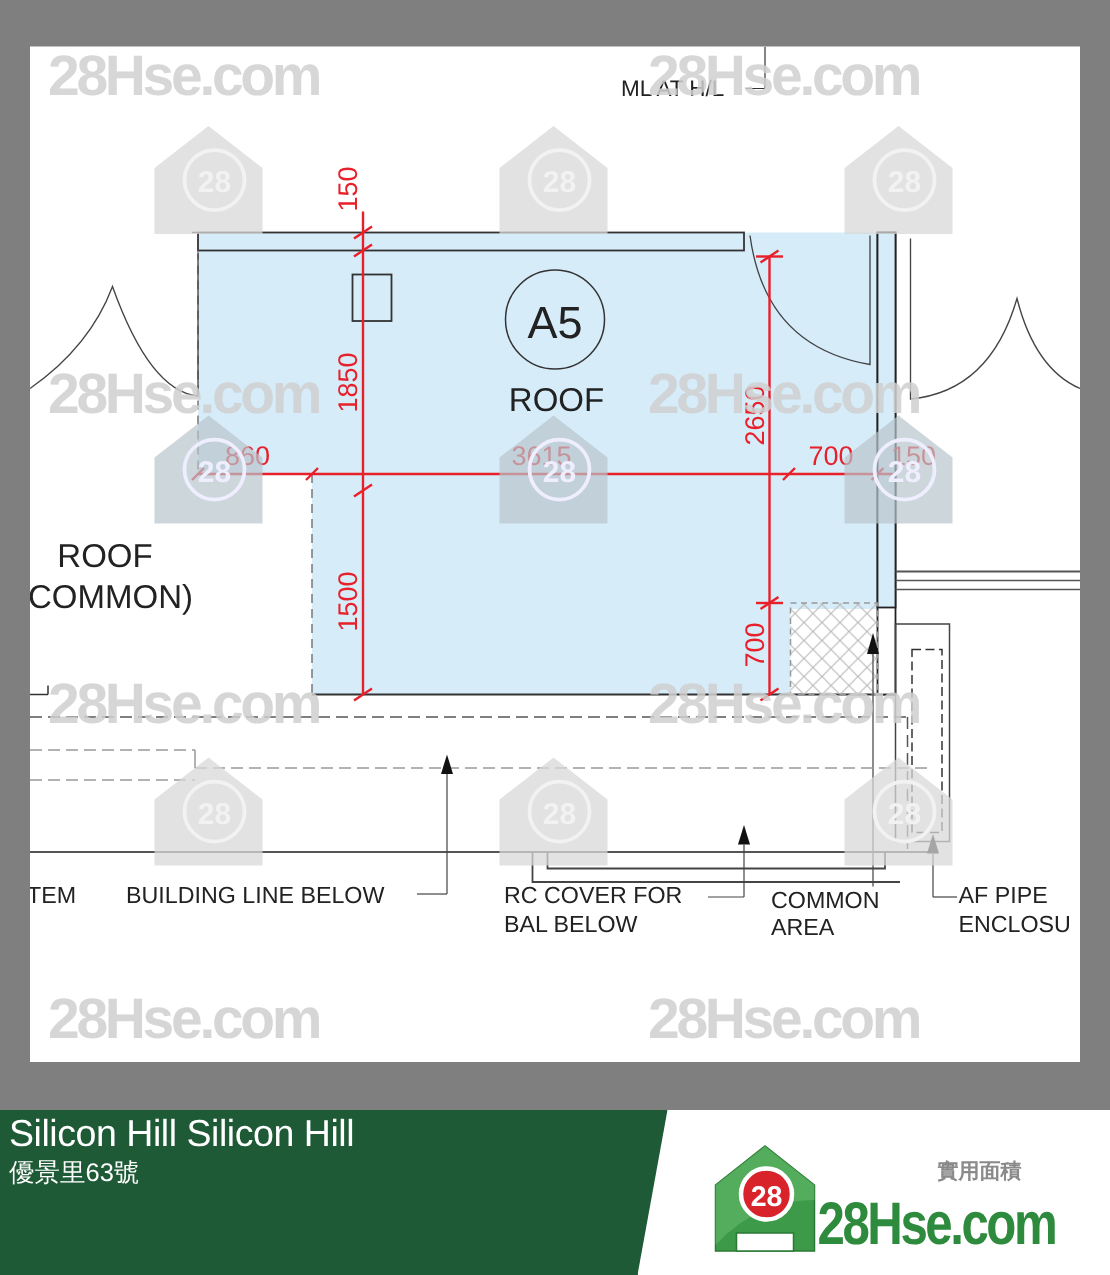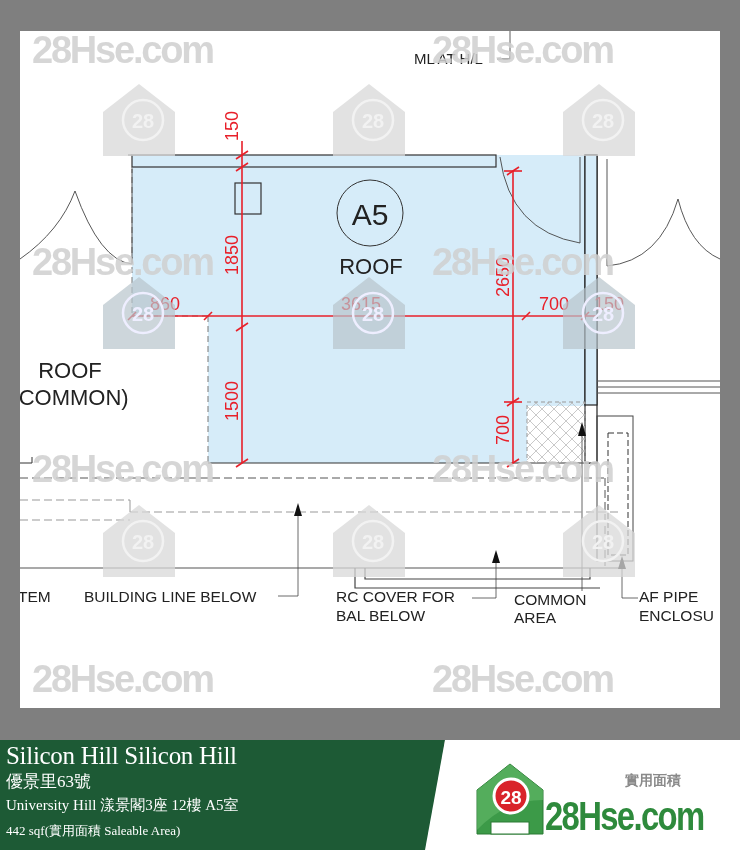--- a/index.html
+++ b/index.html
@@ -3,21 +3,21 @@
 <meta charset="utf-8">
 <style>
   html, body { margin:0; padding:0; }
   body { width:740px; height:850px; background:#7f7f7f; position:relative; overflow:hidden; font-family:"Liberation Sans", sans-serif; }
   #plan { position:absolute; left:20px; top:31px; width:700px; height:677px; background:#ffffff; overflow:hidden; }
   #plan svg { position:absolute; left:0; top:0; }
   .wm-text { font-family:"Liberation Sans", sans-serif; font-weight:bold; fill:#d0d0d0; opacity:0.85; }
   #footer { position:absolute; left:0; top:740px; width:740px; height:110px; }
   #footer-green { position:absolute; left:0; top:0; width:445px; height:110px; background:#1d5a35; clip-path:polygon(0 0, 100% 0, 96% 100%, 0 100%); }
   #footer-white { position:absolute; left:425px; top:0; width:315px; height:110px; background:#ffffff; clip-path:polygon(20px 0, 100% 0, 100% 100%, 0 100%); }
-  .ft { position:absolute; left:6px; color:#ffffff; font-family:Liberation Serif, serif; white-space:nowrap; }
+  .ft { position:absolute; left:6px; color:#ffffff; font-family:Liberation Sans, sans-serif; white-space:nowrap; }
   #ft-title { top:2px; font-size:25px; letter-spacing:-0.3px; }
   #ft-addr { top:30px; font-size:17px; }
   #ft-unit { top:56px; font-size:15px; }
   #ft-area { top:82px; font-size:13px; }
   #logo { position:absolute; left:475px; top:10px; width:260px; height:90px; }
   #logo-cn { position:absolute; left:150px; top:22px; font-size:14px; color:#8a8a8a; font-weight:bold; }
   #logo-text { position:absolute; left:70px; top:44px; font-size:40px; color:#2e8a3c; font-weight:bold; font-family:"Liberation Sans", sans-serif; letter-spacing:-2px; transform:scaleX(0.82); transform-origin:left top; }
   #logo svg { position:absolute; left:0; top:10px; }
 </style>
 </head>
@@ -190,22 +190,20 @@
       <text class="wm-text" x="12" y="661" font-size="38" textLength="183">28Hse.com</text>
       <text class="wm-text" x="412" y="661" font-size="38" textLength="183">28Hse.com</text>
     </g>
   </svg>
 </div>
 
 <div id="footer">
   <div id="footer-green">
     <div class="ft" id="ft-title">Silicon Hill Silicon Hill</div>
     <div class="ft" id="ft-addr">優景里63號</div>
-    <div class="ft" id="ft-unit">University Hill 漾景閣3座 12樓 A5室</div>
-    <div class="ft" id="ft-area">442 sqf(實用面積 Saleable Area)</div>
   </div>
   <div id="footer-white"></div>
   <div id="logo">
     <svg width="70" height="80" viewBox="0 0 70 80">
       <path d="M2 30 L35 4 L68 30 L68 74 L2 74 Z" fill="#3c9a48" stroke="#2a7a35" stroke-width="1"></path>
       <path d="M2 30 L35 4 L68 30 L68 40 Q 30 40 2 70 Z" fill="#6cc070" opacity="0.5"></path>
       <rect x="16" y="62" width="38" height="12" fill="#ffffff" stroke="#2a7a35"></rect>
       <circle cx="36" cy="36" r="17" fill="#d9232a" stroke="#ffffff" stroke-width="3"></circle>
       <text x="36" y="44" text-anchor="middle" font-size="19" font-weight="bold" fill="#ffffff" font-family="Liberation Sans, sans-serif">28</text>
     </svg>

